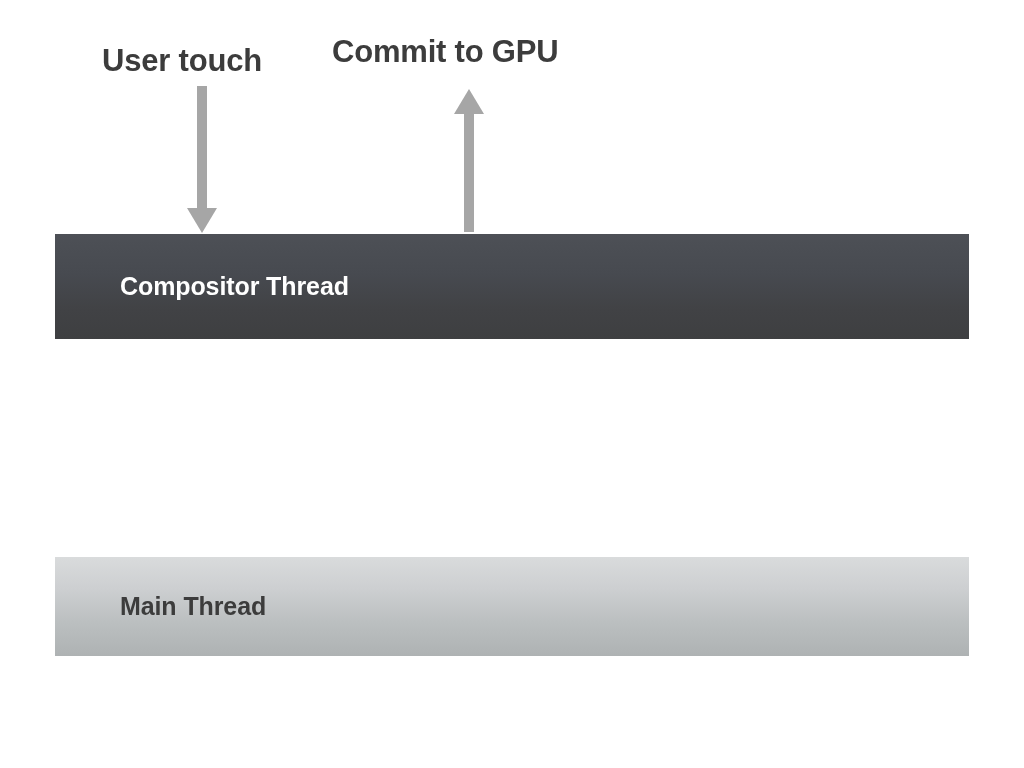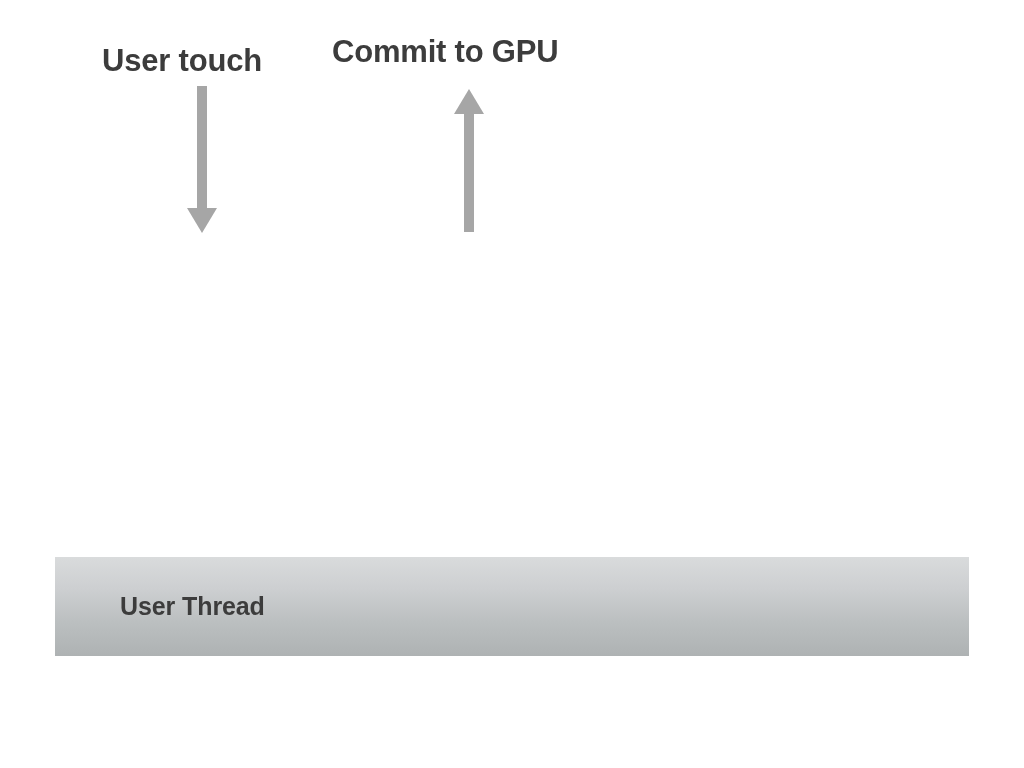--- a/index.html
+++ b/index.html
@@ -109,18 +109,21 @@
     </svg>
   </div>
 
   <div class="arrow arrow-up-commit-gpu">
     <svg width="34" height="144" viewBox="0 0 34 144" xmlns="http://www.w3.org/2000/svg">
       <rect x="12" y="20" width="10" height="124" fill="#a6a6a6"></rect>
       <polygon points="17,1 32,26 2,26" fill="#a6a6a6"></polygon>
     </svg>
   </div>
 
+  <div class="thread-bar bar-compositor-thread">
+    <span class="thread-bar-label">Compositor Thread</span>
+  </div>
 
   <div class="thread-bar bar-main-thread">
-    <span class="thread-bar-label">User Thread</span>
+    <span class="thread-bar-label">Main Thread</span>
   </div>
 
 </div>
 
 </body></html>

